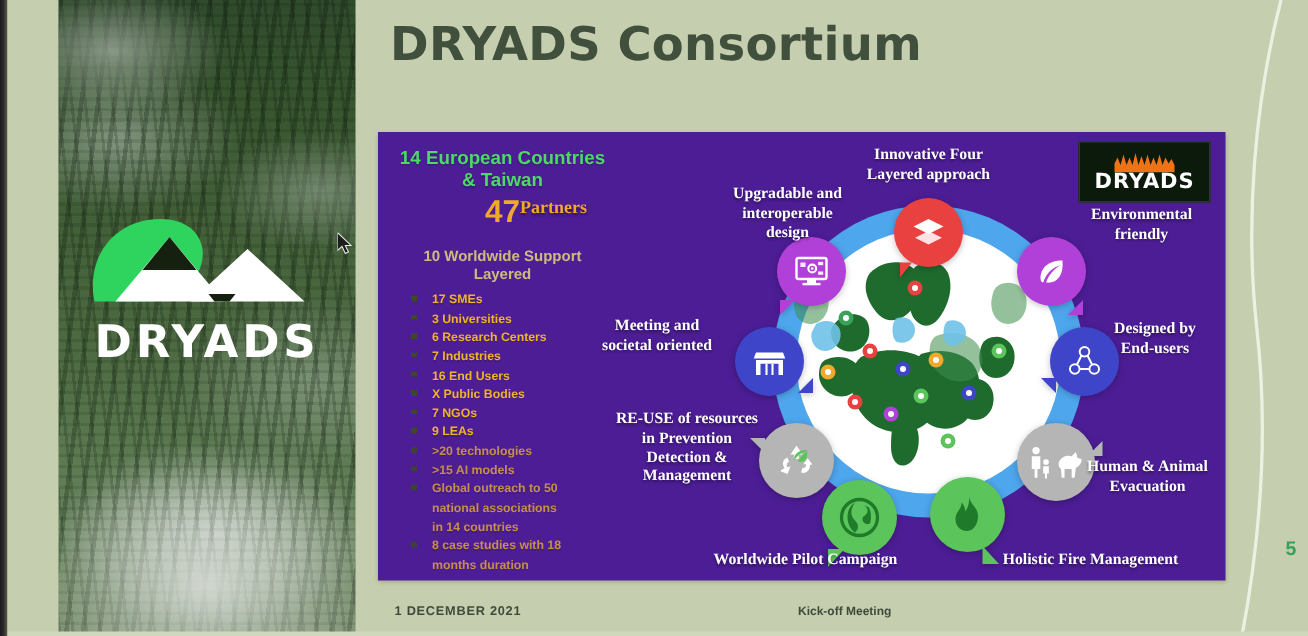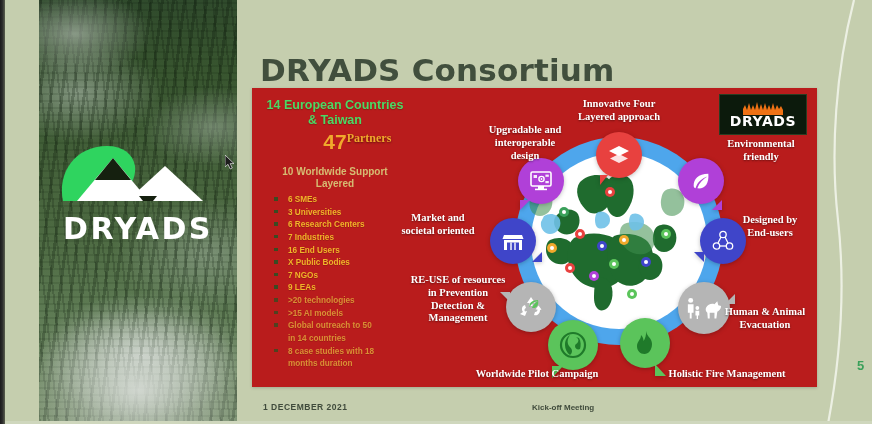--- a/index.html
+++ b/index.html
@@ -58,27 +58,27 @@
   .logo-word {
     font-family:"DejaVu Sans", sans-serif;
     font-weight:bold; color:#ffffff; font-size:30px;
     letter-spacing:2.5px; line-height:1; margin-top:-4px;
   }
 
   
   .slide-title {
     position:absolute; left:255px; top:12px;
     font-size:31px; font-weight:bold; color:#414f3d;
-    letter-spacing:.2px; font-family:"DejaVu Sans", sans-serif;margin-top:40px;
+    letter-spacing:.2px; font-family:"DejaVu Sans", sans-serif;
   }
 
   
   .green-panel {
     position:absolute; left:247px; top:88px; width:565px; height:299px;
-    background:#b91c1c;
+    background:#4c1d95;
     box-shadow:0 1px 3px rgba(0,0,0,.18);
   }
 
   
   .stats { position:absolute; left:8px; top:10px; width:150px; text-align:center; }
   .stat-countries {
     color:#4cd964; font-weight:bold; font-size:12.5px; line-height:1.18;
     text-shadow:0 1px 1px rgba(0,0,0,.22);
   }
   .stat-partners { margin-top:3px; line-height:1; }
@@ -199,31 +199,32 @@
         <span class="num">47</span>
         <span class="lbl">Partners</span>
       </div>
       <div class="stat-letters">
         <span>10 Worldwide Support</span><br>
         <span>Layered</span>
       </div>
     </div>
 
     <ul class="bullets">
-      <li>6 SMEs</li>
+      <li>17 SMEs</li>
       <li>3 Universities</li>
       <li>6 Research Centers</li>
       <li>7 Industries</li>
       <li>16 End Users</li>
       <li>X Public Bodies</li>
       <li>7 NGOs</li>
       <li>9 LEAs</li>
       <li class="dim">&gt;20 technologies</li>
       <li class="dim">&gt;15 AI models</li>
       <li class="dim">Global outreach to 50</li>
+      <li class="dim cont">national associations</li>
       <li class="dim cont">in 14 countries</li>
       <li class="dim">8 case studies with 18</li>
       <li class="dim cont">months duration</li>
     </ul>
 
     <div class="dryads-badge">
       <div class="flame">
         <svg width="44" height="14" viewBox="0 0 44 14">
           <path d="M2 14 L2 8 L4 4 L6 9 L8 2 L10 9 L12 4 L14 9 L16 1 L18 9 L20 3 L22 9 L24 2 L26 9 L28 4 L30 9 L32 2 L34 9 L36 4 L38 8 L40 5 L42 9 L42 14 Z" fill="#ef7215"></path>
         </svg>
@@ -383,21 +384,21 @@
         <span class="tail" style="right:-6px; bottom:2px; border-width:0 0 10px 10px; border-color:transparent transparent #3f45c9 transparent;"></span>
         <svg width="24" height="24" viewBox="0 0 24 24">
           <path d="M3 6 h18 l1.5 4 H1.5 Z" fill="#fff"></path>
           <rect x="3" y="11" width="18" height="10" fill="#fff"></rect>
           <rect x="6" y="13.5" width="12" height="7.5" fill="#3f45c9"></rect>
           <rect x="9.3" y="13.5" width="1.4" height="7.5" fill="#fff"></rect>
           <rect x="13.3" y="13.5" width="1.4" height="7.5" fill="#fff"></rect>
         </svg>
       </div>
       <div class="lbl" style="left:-36px; top:116px; width:104px;">
-        <span>Market and</span><br>
+        <span>Meeting and</span><br>
         <span>societal oriented</span>
       </div>
 
       <div class="node" style="left:96px; top:62px; background:#b040d8;">
         <span class="tail" style="left:2px; bottom:-6px; border-width:10px 10px 0 0; border-color:#b040d8 transparent transparent transparent;"></span>
         <svg width="24" height="22" viewBox="0 0 24 22">
           <rect x="2" y="2" width="20" height="14" rx="1.4" fill="none" stroke="#fff" stroke-width="1.6"></rect>
           <path d="M9 16 h6 v3 h-6 Z" fill="#fff"></path>
           <rect x="6" y="18.6" width="12" height="1.6" fill="#fff"></rect>
           <circle cx="12.5" cy="9" r="2.6" fill="none" stroke="#fff" stroke-width="1.4"></circle>

